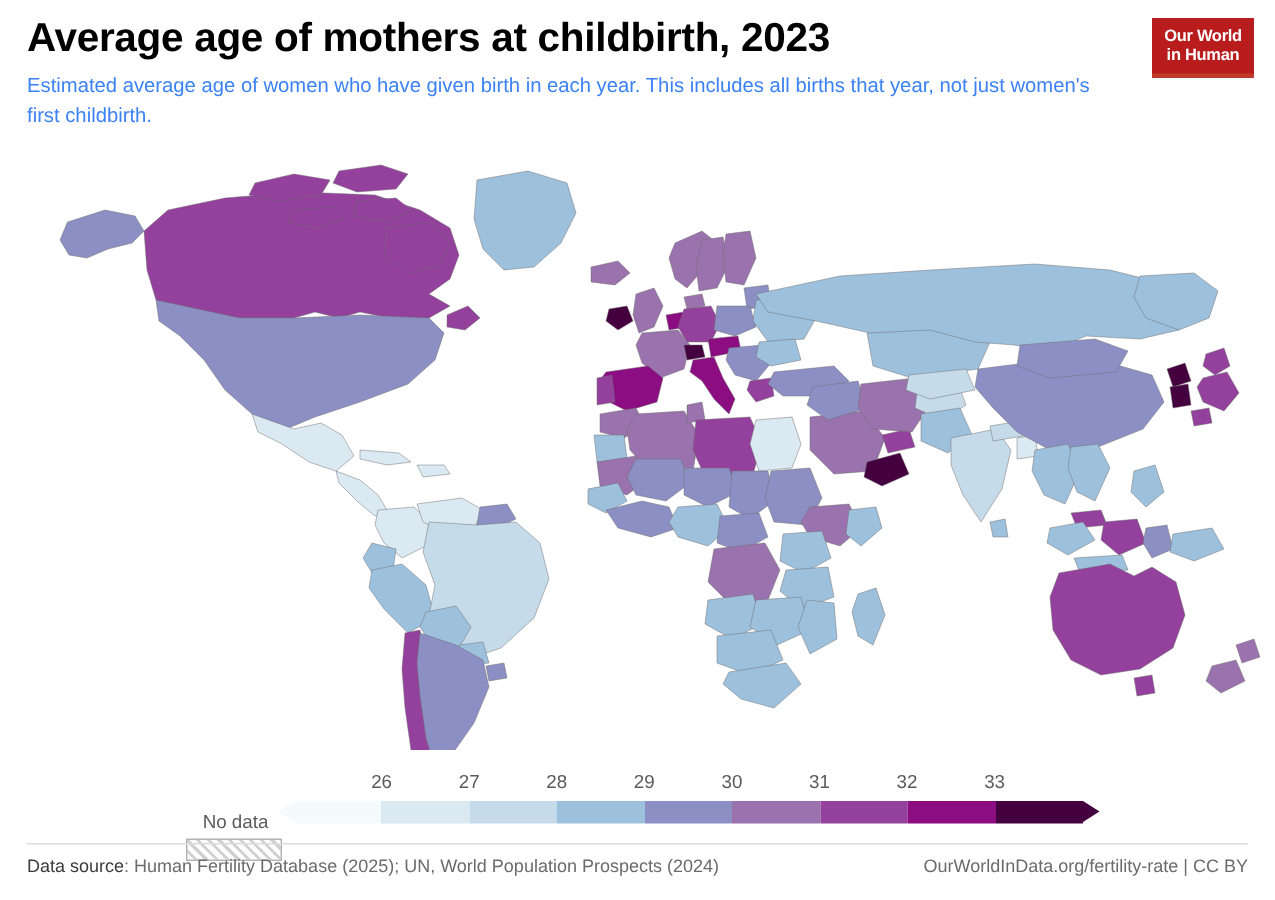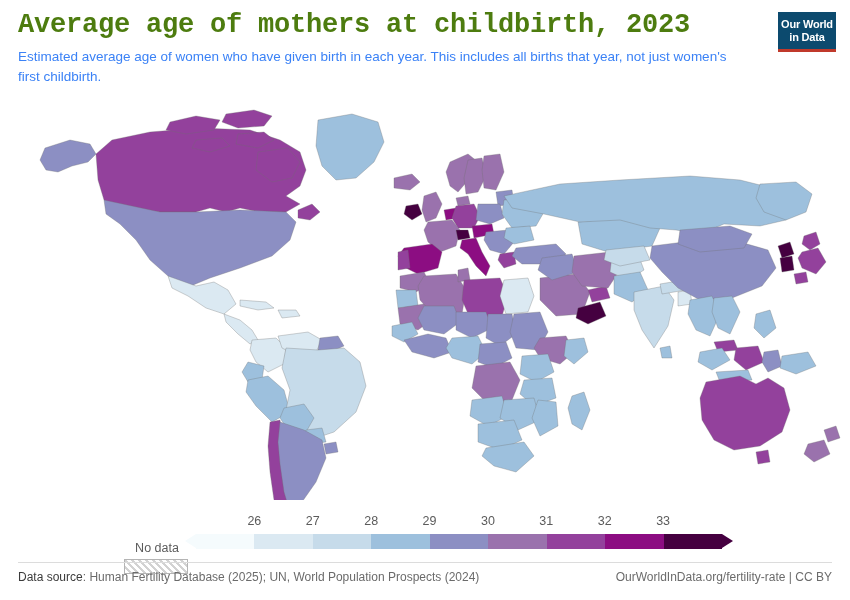--- a/index.html
+++ b/index.html
@@ -6,33 +6,33 @@
   body{
     width:850px;height:600px;background:#ffffff;
     font-family:"Liberation Sans", sans-serif;
     color:#1d1d1d;overflow:hidden;position:relative;
   }
   #root{width:850px;height:600px;position:relative;box-sizing:border-box;}
 
   
   .header{position:absolute;left:18px;top:10px;right:18px;}
   .title{
-    font-family:Liberation Mono, monospace;
+    font-family:Liberation Sans, sans-serif;
     font-size:27px;font-weight:700;letter-spacing:-0.2px;
-    color:#4d7c0f;line-height:1.12;margin:0;
+    color:#000000;line-height:1.12;margin:0;
   }
   .subtitle{
     font-size:13.5px;color:#3b82f6;line-height:1.45;
     margin:7px 0 0 0;max-width:715px;font-weight:400;
   }
 
   
   .logo{
-    position:absolute;right:14px;top:12px;width:58px;height:40px;
-    background:#0c4a6e;display:flex;flex-direction:column;
+    position:absolute;right:14px;top:12px;width:68px;height:40px;
+    background:#b91c1c;display:flex;flex-direction:column;
     align-items:center;justify-content:center;
     border-bottom:3px solid #c0392b;box-sizing:border-box;
   }
   .logo span{
     color:#fff;font-size:11px;font-weight:700;line-height:1.15;
     letter-spacing:-0.2px;display:block;text-align:center;
   }
 
   
   .map-wrap{position:absolute;left:0;top:100px;width:850px;height:400px;}
@@ -82,21 +82,21 @@
 
 <div id="root">
 
   <div class="header">
     <h1 class="title">Average age of mothers at childbirth, 2023</h1>
     <p class="subtitle">Estimated average age of women who have given birth in each year. This includes all births that year, not just women's first childbirth.</p>
   </div>
 
   <div class="logo">
     <span>Our World</span>
-    <span>in Data</span>
+    <span>in Human</span>
   </div>
 
   <div class="map-wrap">
     <svg viewBox="0 0 850 400" xmlns="http://www.w3.org/2000/svg">
       <g>
 
         <path fill="#8c8fc3" d="M45 48 L70 40 L90 44 L96 54 L88 62 L72 66 L58 72 L46 70 L40 60 Z"></path>
 
         <path fill="#93419c" d="M96 54 L112 40 L150 32 L200 28 L250 30 L280 40 L300 52 L306 70 L300 86 L286 96 L300 104 L286 112 L260 112 L240 108 L226 112 L210 108 L196 112 L160 112 L120 110 L104 100 L98 80 Z"></path>
 

